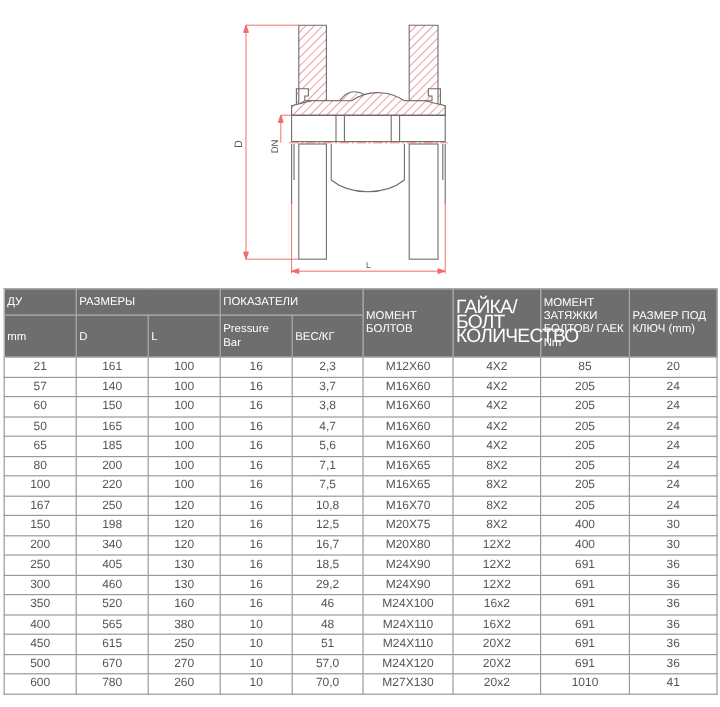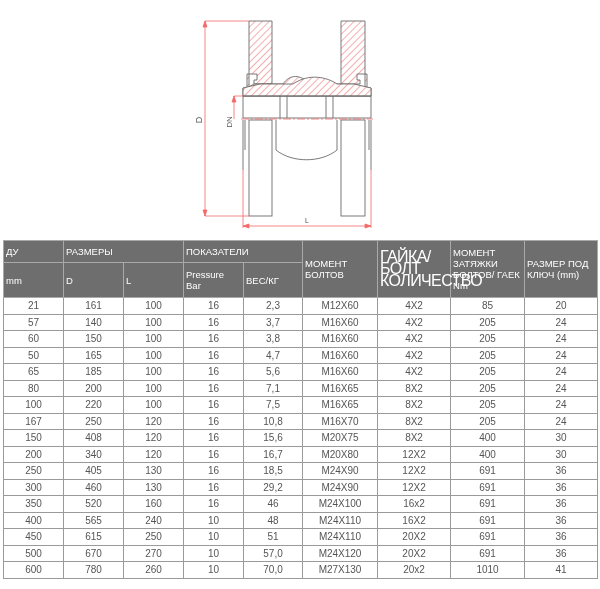--- a/index.html
+++ b/index.html
@@ -209,24 +209,24 @@
         <td>120</td>
         <td>16</td>
         <td>10,8</td>
         <td>M16X70</td>
         <td>8X2</td>
         <td>205</td>
         <td>24</td>
       </tr>
       <tr>
         <td>150</td>
-        <td>408</td>
+        <td>198</td>
         <td>120</td>
         <td>16</td>
-        <td>15,6</td>
+        <td>12,5</td>
         <td>M20X75</td>
         <td>8X2</td>
         <td>400</td>
         <td>30</td>
       </tr>
       <tr>
         <td>200</td>
         <td>340</td>
         <td>120</td>
         <td>16</td>
@@ -265,21 +265,21 @@
         <td>16</td>
         <td>46</td>
         <td>M24X100</td>
         <td>16x2</td>
         <td>691</td>
         <td>36</td>
       </tr>
       <tr>
         <td>400</td>
         <td>565</td>
-        <td>240</td>
+        <td>380</td>
         <td>10</td>
         <td>48</td>
         <td>M24X110</td>
         <td>16X2</td>
         <td>691</td>
         <td>36</td>
       </tr>
       <tr>
         <td>450</td>
         <td>615</td>

